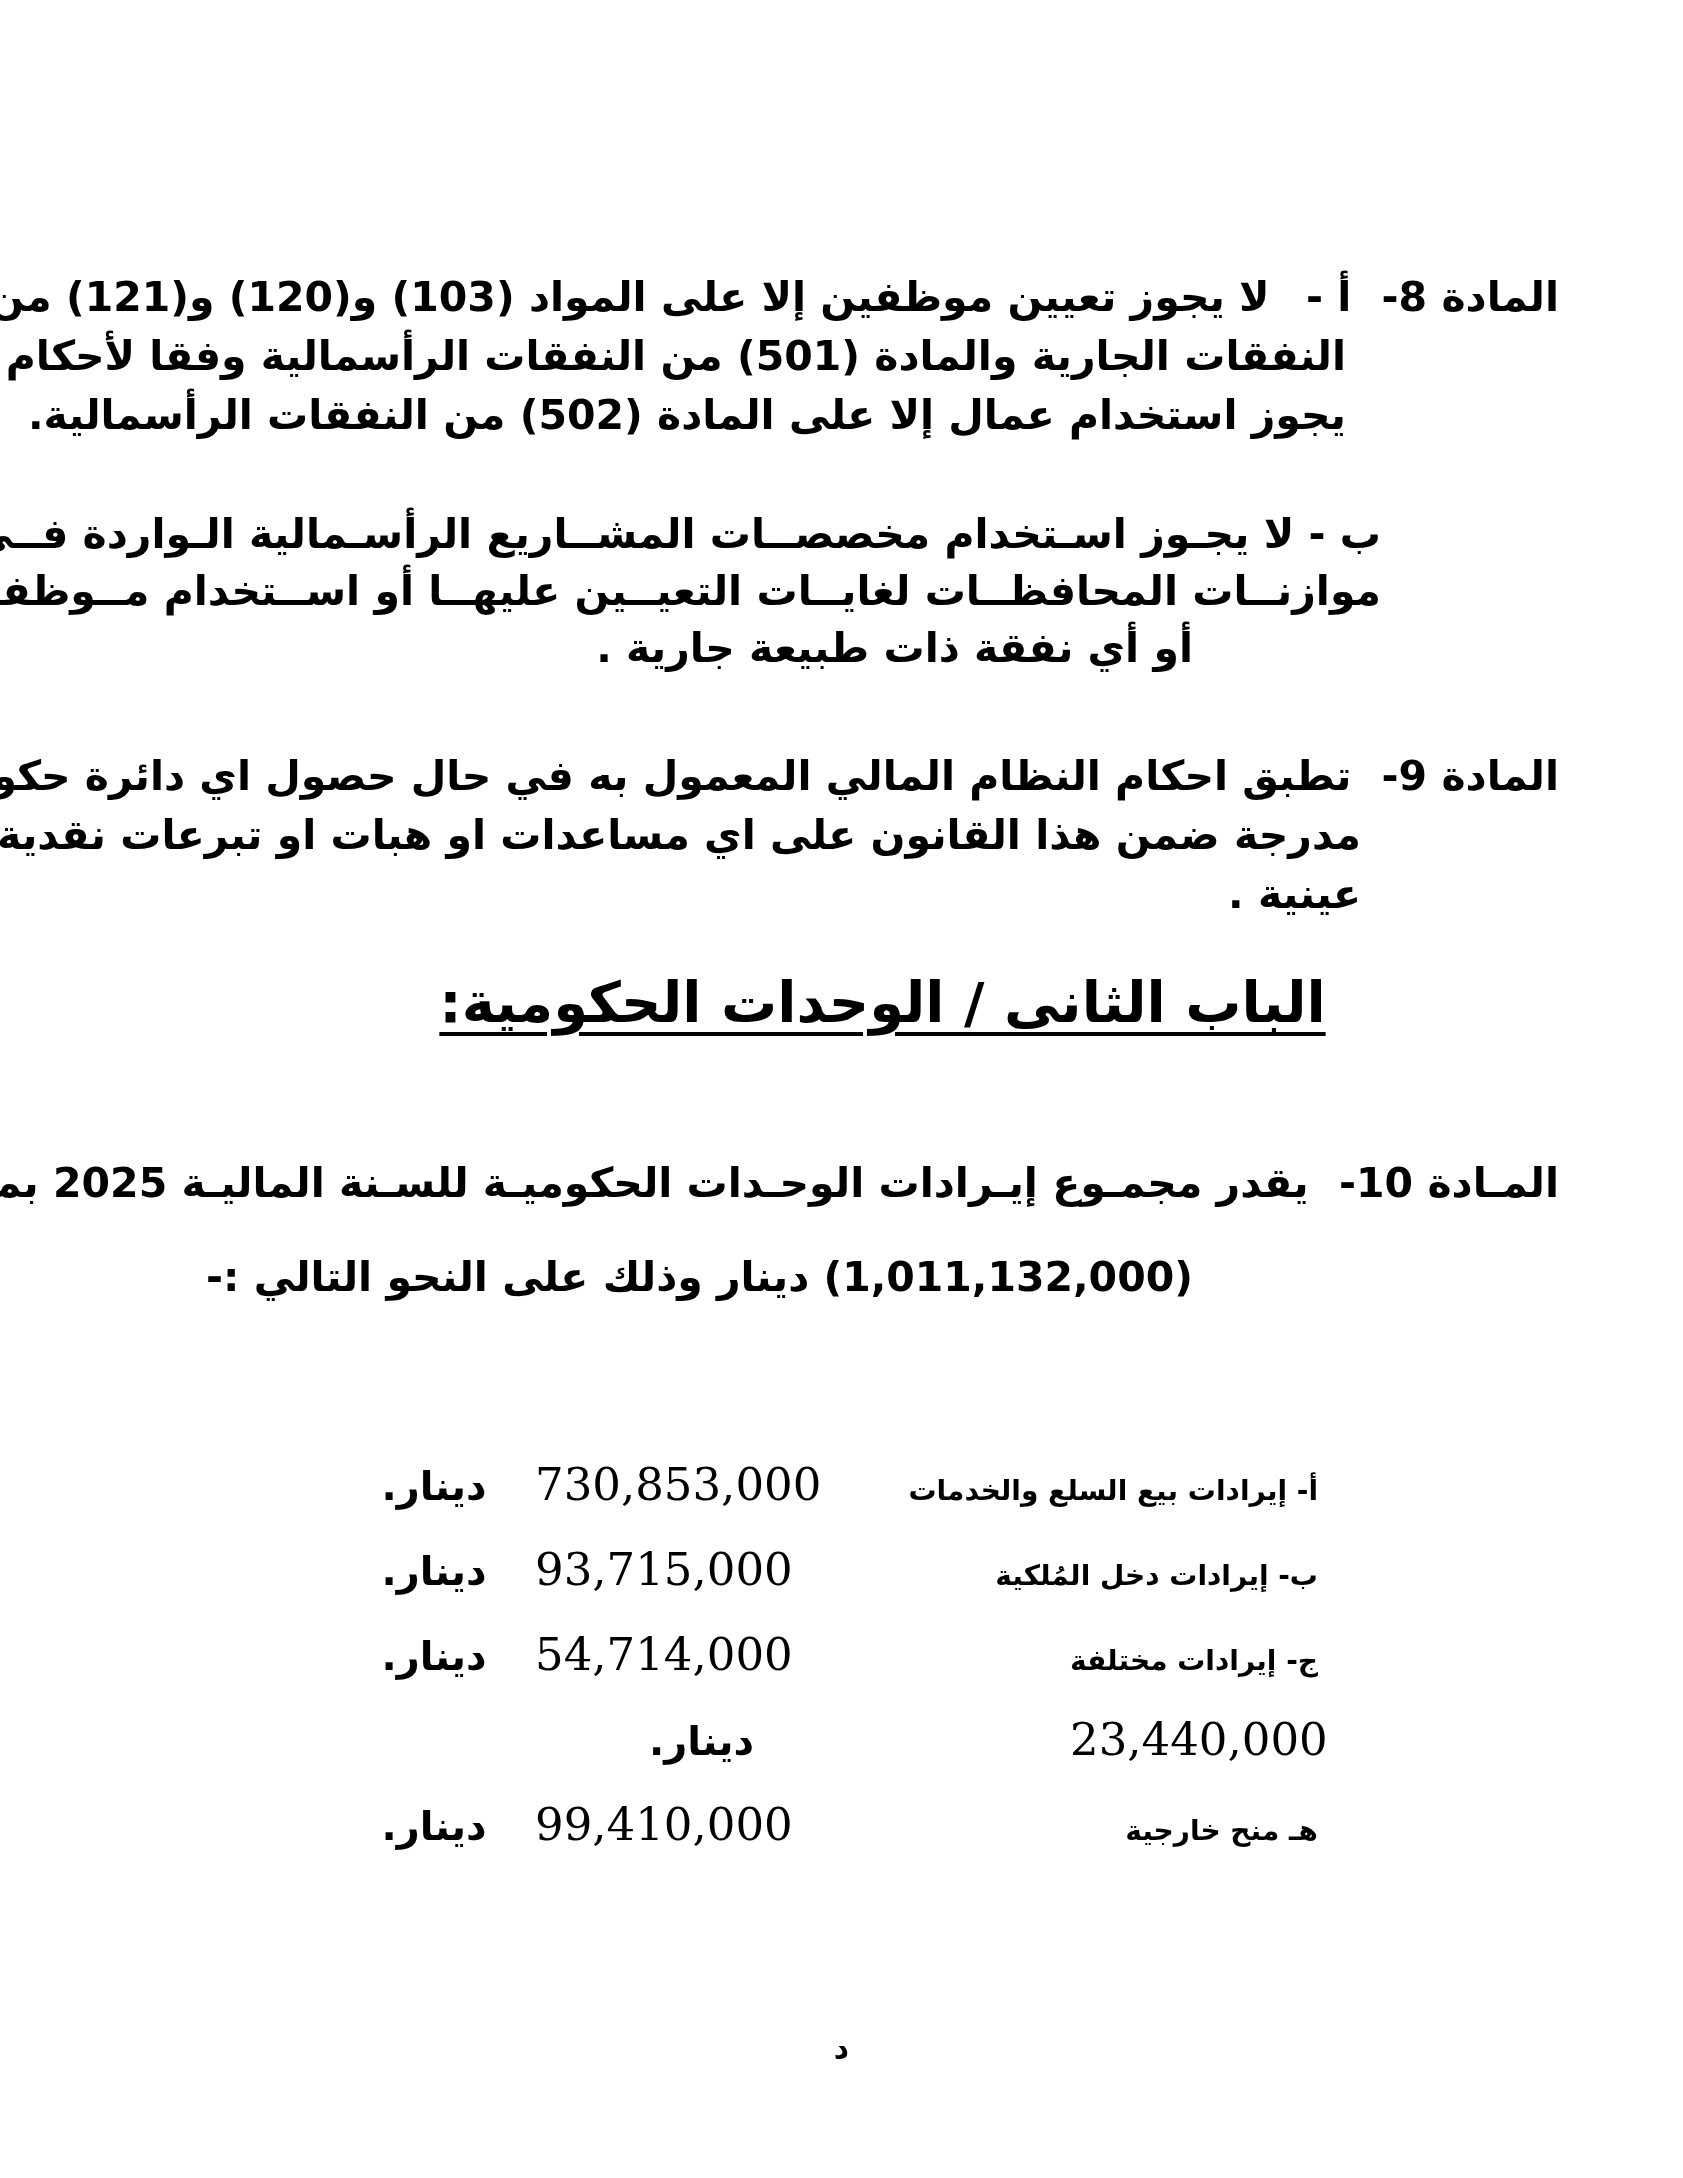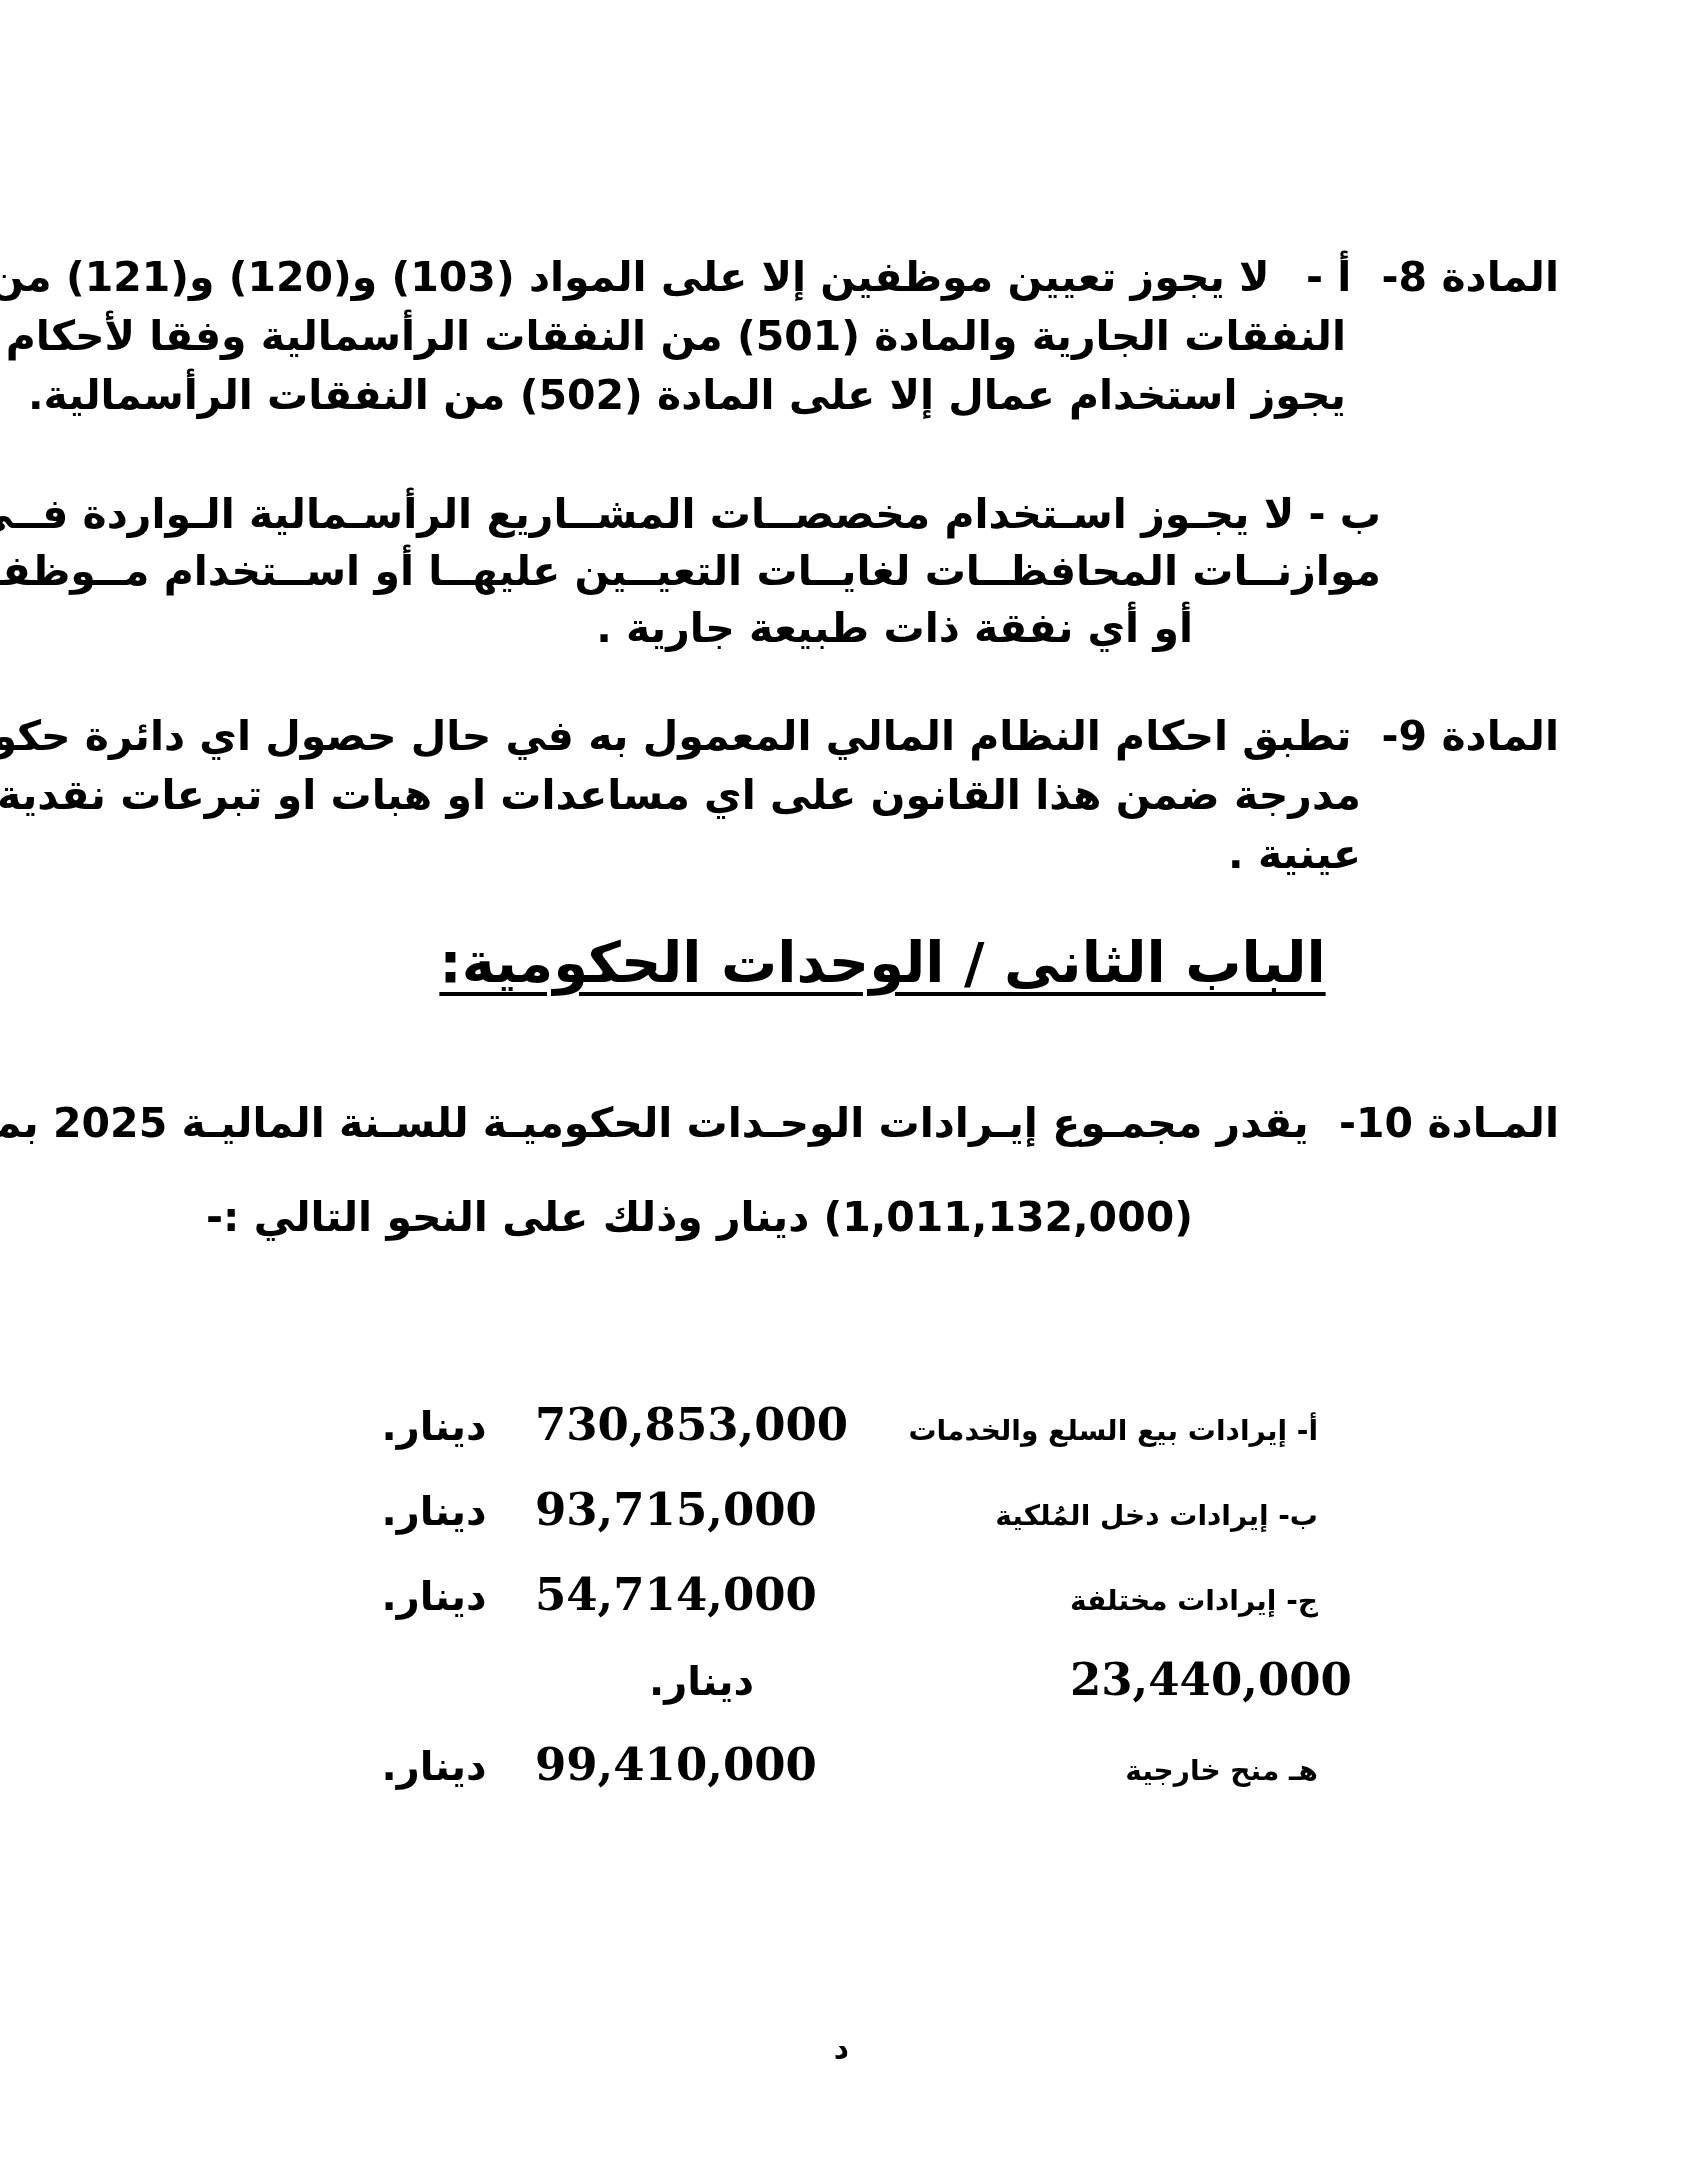--- a/index.html
+++ b/index.html
@@ -21,21 +21,21 @@
     overflow: hidden;
   }
   .line {
     font-size: 41px;
     line-height: 59px;
     text-align: right;
     white-space: nowrap;
   }
   
   .art8 .cont { padding-left: 0; padding-right: 213px; }
-  .art-label { display: inline-block; margin-left: 16px; }
+  .art-label { display: inline-block; margin-left: 16px; margin-top: 20px; }
   .clause-label { display: inline-block; margin-left: 22px; }
   
   .clauseB { margin-top: 61px; }
   .clauseB .line { line-height: 57px; padding-right: 178px; }
   .clauseB .line.lastline { padding-right: 366px; }
   
   .art9 { margin-top: 50px; }
   .art9 .cont { padding-right: 198px; }
   
   .chapter-heading {
@@ -76,21 +76,21 @@
     text-align: right;
     white-space: nowrap;
   }
   .r-amount {
     width: 248px;
     font-size: 45px;
     line-height: 57px;
     text-align: center;
     direction: ltr;
     font-family: "DejaVu Serif", serif;
-    font-weight: bold;
+    font-weight: normal;
     white-space: nowrap;
   }
   .r-unit {
     flex: 1;
     font-size: 40px;
     line-height: 57px;
     text-align: center;
     white-space: nowrap;
   }
   

